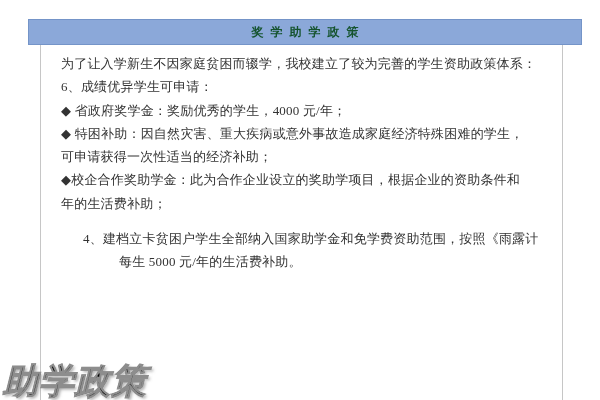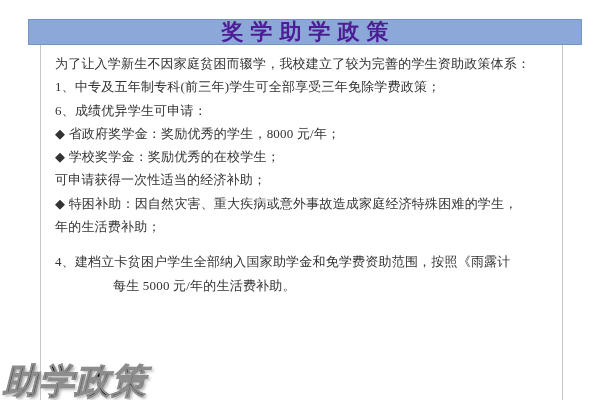--- a/index.html
+++ b/index.html
@@ -14,47 +14,47 @@
     position:absolute;
     left:28px; top:19px;
     width:552px; height:24px;
     background:#8ba8d9;
     border:1px solid #7494c8;
     text-align:center;
   }
   .title-bar .title-text {
     display:inline-block;
     font-family:"Liberation Sans","DejaVu Sans",sans-serif;
-    font-size:22px;
+    font-size:12px;
     font-weight:bold;
     letter-spacing:7px;
     padding-left:7px;
-    color:#4c1d95;
+    color:#14532d;
     line-height:24px;
     white-space:nowrap;
   }
   .content-box {
     position:absolute;
     left:40px; top:45px;
     width:523px; height:355px;
     box-sizing:border-box;
     border-left:1px solid #c6c6c6;
     border-right:1px solid #c6c6c6;
-    padding:7px 0 0 14px;
+    padding:7px 0 0 20px;
     background:transparent;
   }
   .line {
     margin:0;
     font-size:13px;
     color:#333333;
     line-height:23.3px;
     letter-spacing:0.2px;
     white-space:nowrap;
   }
-  .line.gap-before { margin-top:12px; }
+  .line.gap-before { margin-top:12px;margin-left:22px; }
   .line.indented { padding-left:58px; }
   .watermark {
     position:absolute;
     left:3px; top:358px;
     font-family:"Liberation Sans","DejaVu Sans",sans-serif;
     font-size:35px;
     font-weight:bold;
     font-style:italic;
     letter-spacing:1px;
     color:#000000;
@@ -66,24 +66,23 @@
 </style>
 </head>
 <body>
 
 <div class="title-bar">
   <span class="title-text">奖学助学政策</span>
 </div>
 
 <div class="content-box">
   <p class="line">为了让入学新生不因家庭贫困而辍学，我校建立了较为完善的学生资助政策体系：</p>
-  <p class="line">1、中专及五年制专科(前三年)学生可全部享受三年免除学费政策；</p>
   <p class="line">6、成绩优异学生可申请：</p>
-  <p class="line">◆ 省政府奖学金：奖励优秀的学生，8000 元/年；</p>
-  <p class="line">◆ 学校奖学金：奖励优秀的在校学生；</p>
+  <p class="line">◆ 省政府奖学金：奖励优秀的学生，4000 元/年；</p>
+  <p class="line">◆ 特困补助：因自然灾害、重大疾病或意外事故造成家庭经济特殊困难的学生，</p>
   <p class="line">可申请获得一次性适当的经济补助；</p>
-  <p class="line">◆ 特困补助：因自然灾害、重大疾病或意外事故造成家庭经济特殊困难的学生，</p>
+  <p class="line">◆校企合作奖助学金：此为合作企业设立的奖助学项目，根据企业的资助条件和</p>
   <p class="line">年的生活费补助；</p>
   <p class="line gap-before">4、建档立卡贫困户学生全部纳入国家助学金和免学费资助范围，按照《雨露计</p>
   <p class="line indented">每生 5000 元/年的生活费补助。</p>
 </div>
 
 <div class="watermark">助学政策</div>
 
 </body></html>

